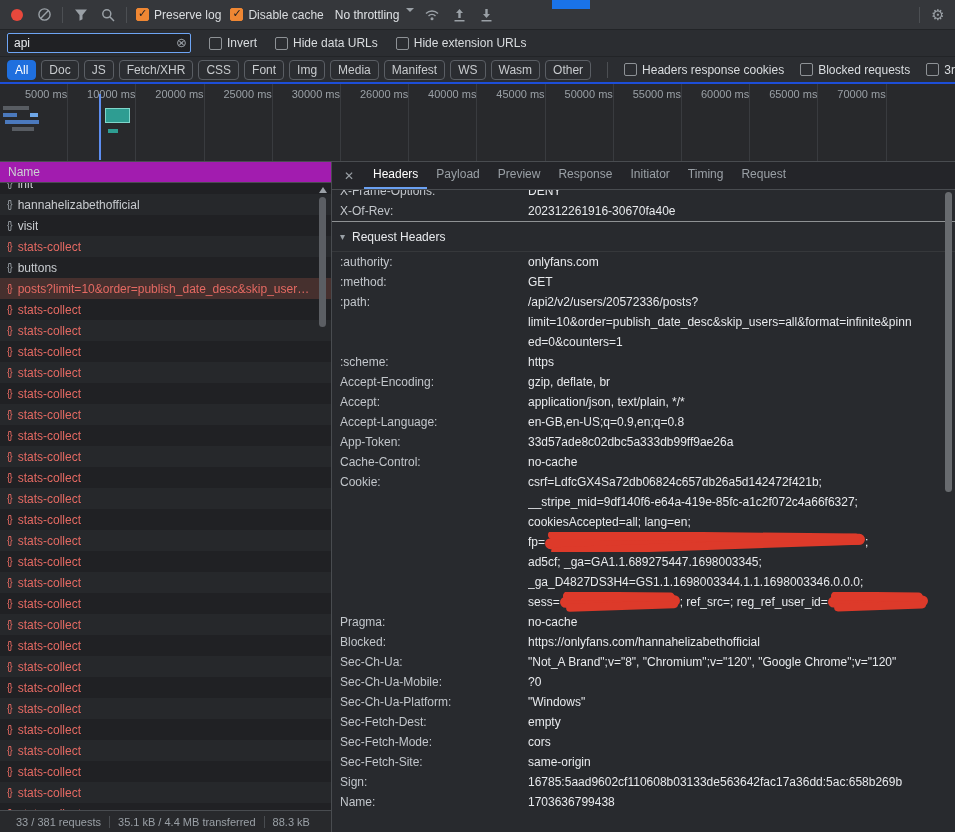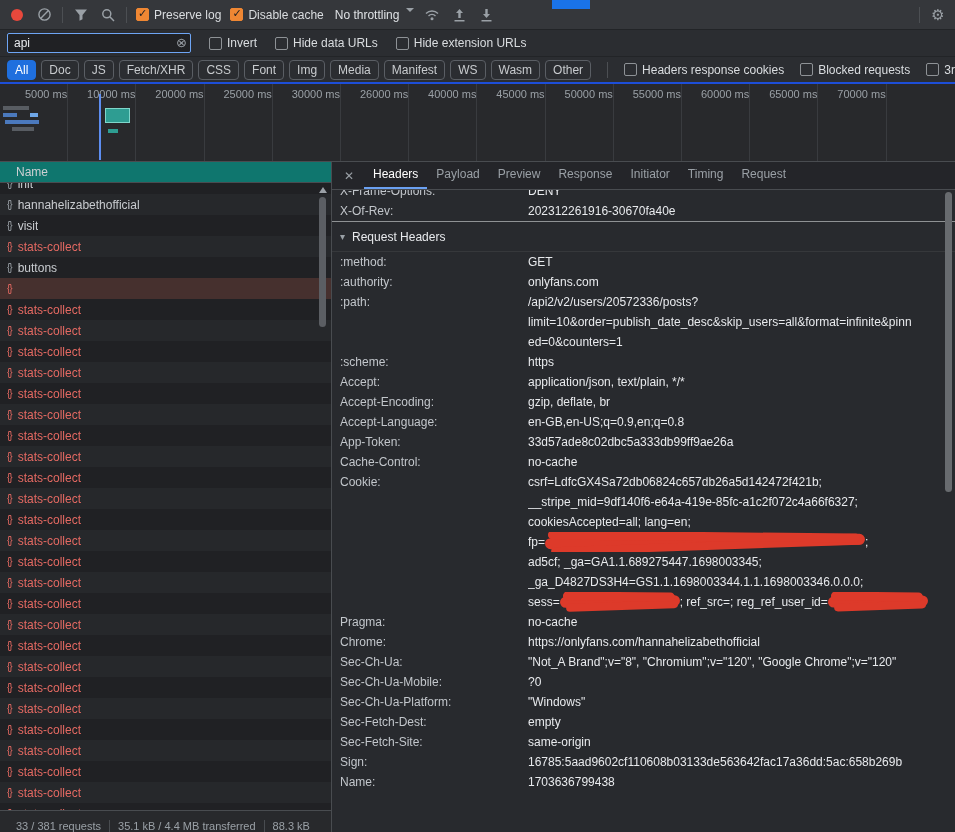--- a/index.html
+++ b/index.html
@@ -37,34 +37,34 @@
 
   
   .timeline{flex:0 0 78px;background:#28292c;border-bottom:1px solid #494c50;position:relative;overflow:hidden}
   .tl-cols{display:flex;height:100%}
   .tl-col{flex:0 0 68.21px;border-right:1px solid #393b3f;color:#9aa0a6;font-size:11px;text-align:right;padding-top:4px;overflow:hidden;white-space:nowrap}
   .tl-bars div{position:absolute}
 
   
   .main{flex:1;display:flex;min-height:0}
   .left{flex:0 0 332px;min-width:0;display:flex;flex-direction:column;border-right:1px solid #494c50;background:#202124;position:relative}
-  .name-header{flex:0 0 21px;line-height:20px;padding-left:16px;border-bottom:1px solid #494c50;color:#cdd0d3;background:#0f766e}
+  .name-header{flex:0 0 21px;line-height:20px;padding-left:8px;border-bottom:1px solid #494c50;color:#cdd0d3;background:#a21caf}
   .rows{flex:1;overflow:hidden}
   .rows>.row:first-child{margin-top:-10px}
   .row{height:21px;display:flex;align-items:center;gap:6px;padding-left:7px;white-space:nowrap;overflow:hidden;color:#c9ccd0;cursor:default}
   .rows>.row:nth-child(even){background:#26282b}
   .row.err{color:var(--error-red)}
   .ric{font-size:10px;color:#9aa0a6;flex:none;letter-spacing:-1px}
   .row.err .ric{color:var(--error-red)}
   .rows>.row.sel{background:var(--selected-row-bg)}
   .rlabel{overflow:hidden;text-overflow:ellipsis}
   .left-scrollbar{position:absolute;top:23px;bottom:24px;right:3px;width:11px}
   .sb-arrow{position:absolute;top:2px;left:2px;width:0;height:0;border-left:4px solid transparent;border-right:4px solid transparent;border-bottom:6px solid #9aa0a6}
   .sb-thumb{position:absolute;top:12px;left:2px;width:7px;height:130px;border-radius:4px;background:#5b5e63}
-  .status-bar{flex:0 0 22px;border-top:1px solid #494c50;background:#28292c;display:flex;align-items:flex-end;color:#9aa0a6;font-size:11px;padding-left:8px;white-space:nowrap;overflow:hidden}
+  .status-bar{flex:0 0 22px;border-top:1px solid #494c50;background:#28292c;display:flex;align-items:center;color:#9aa0a6;font-size:11px;padding-left:8px;white-space:nowrap;overflow:hidden}
   .status-bar span{padding:0 8px}
   .status-bar span + span{border-left:1px solid #494c50}
 
   
   .right{flex:1;min-width:0;display:flex;flex-direction:column;background:#282a2e;position:relative}
   .tabbar{flex:0 0 27px;display:flex;align-items:stretch;background:#242529;border-bottom:1px solid #494c50;padding-left:8px}
   .close{align-self:center;color:#9aa0a6;font-size:12px;width:18px;text-align:center;margin-right:6px;cursor:default}
   .tabs{display:flex}
   .tab{padding:0 9px;line-height:25px;color:#9aa0a6;border-bottom:2px solid transparent;cursor:default}
   .tab.active{color:#ffffff;border-bottom-color:var(--tab-underline)}
@@ -246,20 +246,21 @@
           <div class="row err">
             <span class="ric">{}</span>
             <span class="rlabel">stats-collect</span>
           </div>
           <div class="row">
             <span class="ric">{}</span>
             <span class="rlabel">buttons</span>
           </div>
           <div class="row err sel">
             <span class="ric">{}</span>
+            <span class="rlabel">posts?limit=10&amp;order=publish_date_desc&amp;skip_user…</span>
           </div>
           <div class="row err">
             <span class="ric">{}</span>
             <span class="rlabel">stats-collect</span>
           </div>
           <div class="row err">
             <span class="ric">{}</span>
             <span class="rlabel">stats-collect</span>
           </div>
           <div class="row err">
@@ -393,55 +394,55 @@
                 <div class="vline">202312261916-30670fa40e</div>
               </div>
             </div>
           </div>
         <div class="section-head">
           <span class="tri">▾</span>
           <span>Request Headers</span>
         </div>
         <div class="kv-list">
             <div class="kv">
+              <span class="kv-name">:authority:</span>
+              <div class="kv-val">
+                <div class="vline">onlyfans.com</div>
+              </div>
+            </div>
+            <div class="kv">
               <span class="kv-name">:method:</span>
               <div class="kv-val">
                 <div class="vline">GET</div>
-              </div>
-            </div>
-            <div class="kv">
-              <span class="kv-name">:authority:</span>
-              <div class="kv-val">
-                <div class="vline">onlyfans.com</div>
               </div>
             </div>
             <div class="kv">
               <span class="kv-name">:path:</span>
               <div class="kv-val">
                 <div class="vline">/api2/v2/users/20572336/posts?</div>
                 <div class="vline">limit=10&amp;order=publish_date_desc&amp;skip_users=all&amp;format=infinite&amp;pinn</div>
                 <div class="vline">ed=0&amp;counters=1</div>
               </div>
             </div>
             <div class="kv">
               <span class="kv-name">:scheme:</span>
               <div class="kv-val">
                 <div class="vline">https</div>
               </div>
             </div>
             <div class="kv">
+              <span class="kv-name">Accept-Encoding:</span>
+              <div class="kv-val">
+                <div class="vline">gzip, deflate, br</div>
+              </div>
+            </div>
+            <div class="kv">
               <span class="kv-name">Accept:</span>
               <div class="kv-val">
                 <div class="vline">application/json, text/plain, */*</div>
-              </div>
-            </div>
-            <div class="kv">
-              <span class="kv-name">Accept-Encoding:</span>
-              <div class="kv-val">
-                <div class="vline">gzip, deflate, br</div>
               </div>
             </div>
             <div class="kv">
               <span class="kv-name">Accept-Language:</span>
               <div class="kv-val">
                 <div class="vline">en-GB,en-US;q=0.9,en;q=0.8</div>
               </div>
             </div>
             <div class="kv">
               <span class="kv-name">App-Token:</span>
@@ -467,21 +468,21 @@
                 <div class="vline"><span>sess=</span><span class="redact" style="width: 120px;"></span><span>; ref_src=; reg_ref_user_id=</span><span class="redact" style="width: 100px;"></span></div>
               </div>
             </div>
             <div class="kv">
               <span class="kv-name">Pragma:</span>
               <div class="kv-val">
                 <div class="vline">no-cache</div>
               </div>
             </div>
             <div class="kv">
-              <span class="kv-name">Chrome:</span>
+              <span class="kv-name">Blocked:</span>
               <div class="kv-val">
                 <div class="vline">https://onlyfans.com/hannahelizabethofficial</div>
               </div>
             </div>
             <div class="kv">
               <span class="kv-name">Sec-Ch-Ua:</span>
               <div class="kv-val">
                 <div class="vline">"Not_A Brand";v="8", "Chromium";v="120", "Google Chrome";v="120"</div>
               </div>
             </div>
@@ -494,20 +495,26 @@
             <div class="kv">
               <span class="kv-name">Sec-Ch-Ua-Platform:</span>
               <div class="kv-val">
                 <div class="vline">"Windows"</div>
               </div>
             </div>
             <div class="kv">
               <span class="kv-name">Sec-Fetch-Dest:</span>
               <div class="kv-val">
                 <div class="vline">empty</div>
+              </div>
+            </div>
+            <div class="kv">
+              <span class="kv-name">Sec-Fetch-Mode:</span>
+              <div class="kv-val">
+                <div class="vline">cors</div>
               </div>
             </div>
             <div class="kv">
               <span class="kv-name">Sec-Fetch-Site:</span>
               <div class="kv-val">
                 <div class="vline">same-origin</div>
               </div>
             </div>
             <div class="kv">
               <span class="kv-name">Sign:</span>

